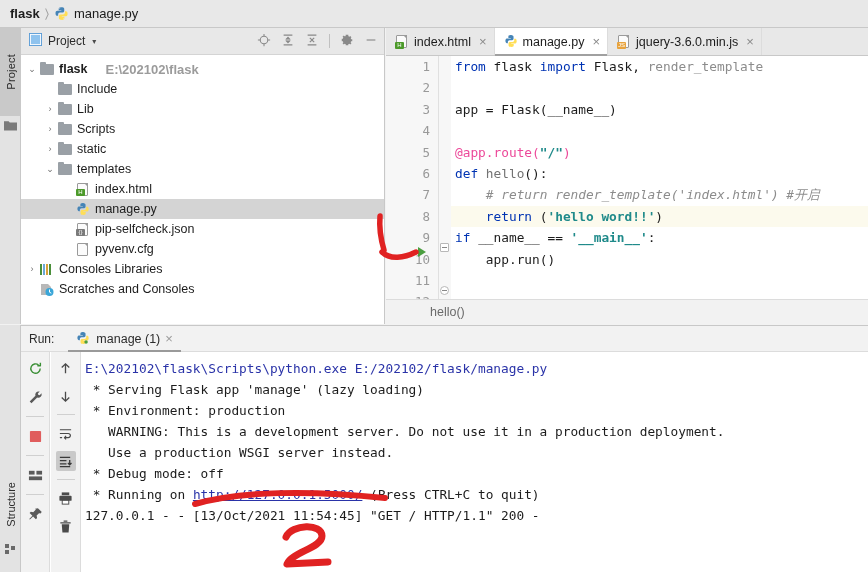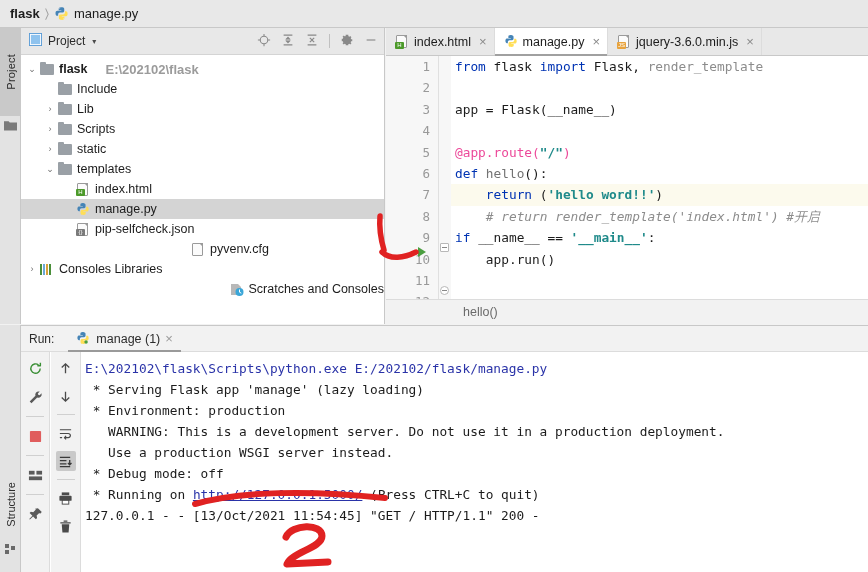--- a/index.html
+++ b/index.html
@@ -173,21 +173,21 @@
     position: absolute; width: 9px; height: 9px; border: 1px solid #b8b8b8;
     background: #fff; border-radius: 1px;
   }
   .foldmark:after {
     content: ""; position: absolute; left: 1px; top: 3px; width: 5px; height: 1px;
     background: #888;
   }
   .breadcrumb-bottom {
     position: absolute; left: 0; bottom: 0; width: 100%; height: 25px;
     background: #f2f2f2; border-top: 1px solid #dcdcdc;
-    display: flex; align-items: center; padding-left: 77px;
+    display: flex; align-items: center; padding-left: 44px;
     font-size: 12.5px; color: #6a6a6a;
   }
 
   
   .runpanel {
     position: absolute; left: 21px; top: 325px; width: 847px; height: 247px;
     background: #ffffff; border-top: 1px solid #c8c8c8;
   }
   .run-header {
     height: 26px; background: #f2f2f2; display: flex; align-items: center;
@@ -379,40 +379,40 @@
         <span class="tlabel">manage.py</span>
       </div>
       <div class="trow" style="padding-left: 40px;">
         <span class="arrow none"></span>
         <span class="ic">
           <span class="fileico"></span>
           <span class="badge" style="background:#7a7a7a">{}</span>
         </span>
         <span class="tlabel">pip-selfcheck.json</span>
       </div>
-      <div class="trow" style="padding-left: 40px; justify-content: center;">
+      <div class="trow" style="padding-left: 40px;">
         <span class="arrow none"></span>
         <span class="ic">
           <span class="fileico"></span>
         </span>
         <span class="tlabel">pyvenv.cfg</span>
       </div>
       <div class="trow" style="padding-left: 4px;">
         <span class="arrow">›</span>
         <span class="ic">
           <span class="libico">
             <i style="background:#4a8f3a"></i>
             <i style="background:#6aa8d8"></i>
             <i style="background:#d8a23a"></i>
             <i style="background:#4a8f3a"></i>
           </span>
         </span>
         <span class="tlabel">Consoles Libraries</span>
       </div>
-      <div class="trow" style="padding-left: 4px; justify-content: flex-end;">
+      <div class="trow" style="padding-left: 4px;">
         <span class="arrow none"></span>
         <span class="ic">
           <span class="scratchico"><svg width="14" height="13" viewBox="0 0 14 13">
               <path d="M1 1h7l3 3v8H1z" fill="#b8b8b8"></path>
               <circle cx="9.5" cy="9" r="4" fill="#3aa6d8"></circle>
               <path d="M9.5 6.5v2.7l1.8 1" stroke="#fff" stroke-width="1" fill="none"></path>
             </svg></span>
         </span>
         <span class="tlabel">Scratches and Consoles</span>
       </div>
@@ -469,22 +469,22 @@
       <div class="foldmark" style="left:1px; top:230px; border-radius:50%;"></div>
     </div>
     <div class="runarrow"></div>
     <div class="codelines" id="codelines">
         <div class="cline"><span class="kw">from </span><span class="id">flask </span><span class="kw">import </span><span class="id">Flask, </span><span class="gray">render_template</span></div>
         <div class="cline">&nbsp;</div>
         <div class="cline"><span class="id">app = Flask(__name__)</span></div>
         <div class="cline">&nbsp;</div>
         <div class="cline"><span class="deco">@app.route(</span><span class="str2">"/"</span><span class="deco">)</span></div>
         <div class="cline"><span class="kw">def </span><span class="fn">hello</span><span class="id">():</span></div>
+        <div class="cline"><span class="cmt">    # return render_template('index.html') #开启</span></div>
         <div class="cline hl"><span class="id">    </span><span class="kw">return </span><span class="id">(</span><span class="str2">'hello word!!'</span><span class="id">)</span></div>
-        <div class="cline"><span class="cmt">    # return render_template('index.html') #开启</span></div>
         <div class="cline"><span class="kw">if </span><span class="id">__name__ == </span><span class="str2">'__main__'</span><span class="id">:</span></div>
         <div class="cline"><span class="id">    app.run()</span></div>
         <div class="cline">&nbsp;</div>
       </div>
   </div>
 
   <div class="breadcrumb-bottom">
     <span>hello()</span>
   </div>
 </div>

